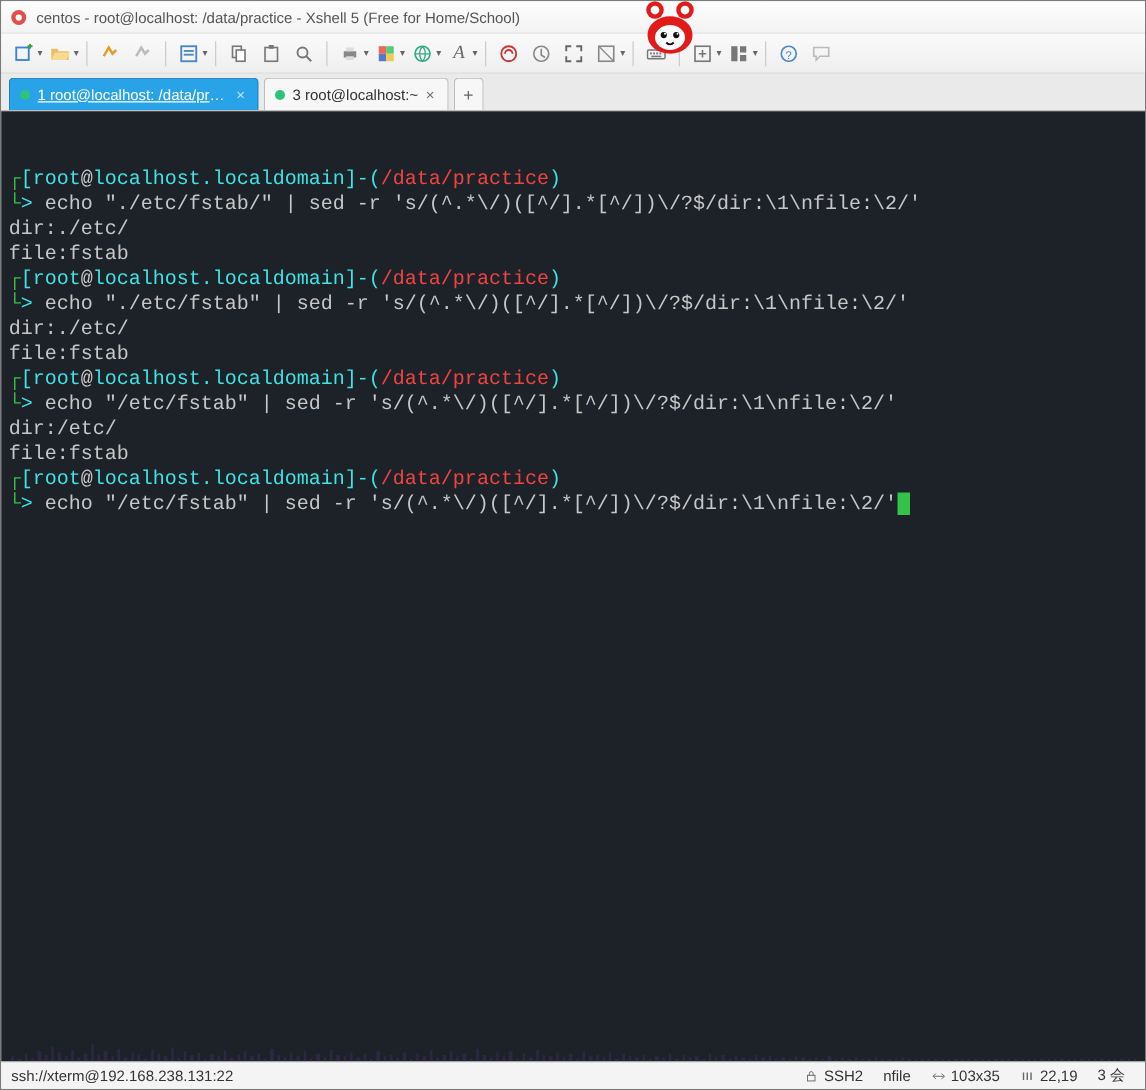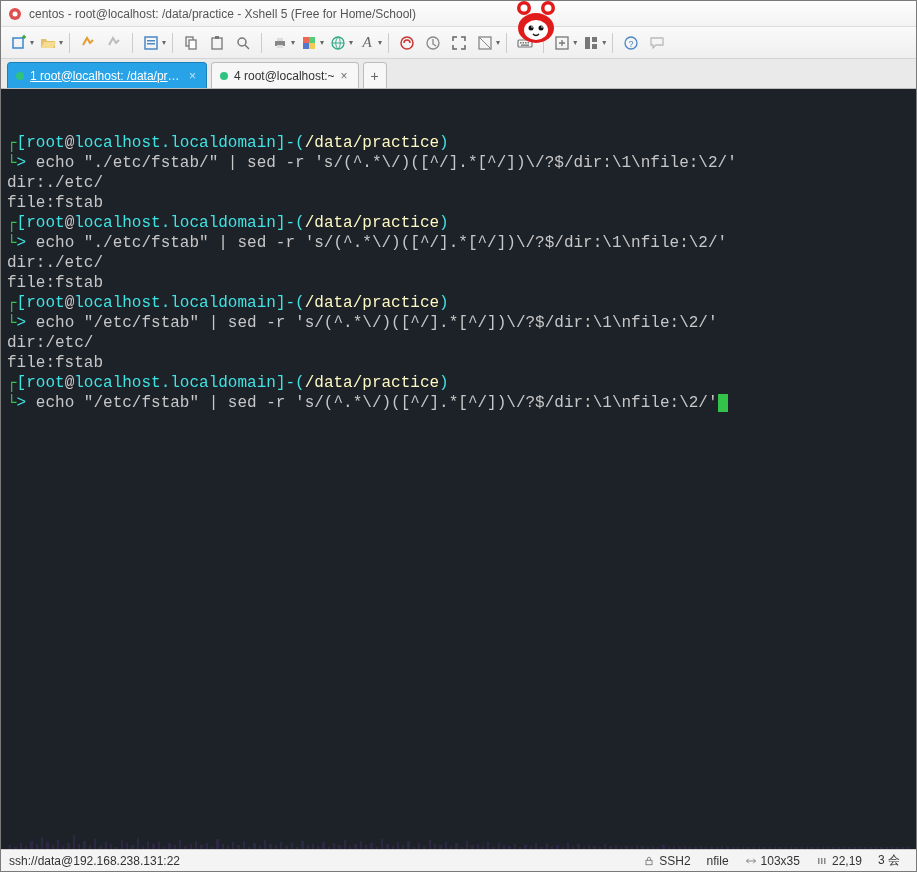--- a/index.html
+++ b/index.html
@@ -46,21 +46,21 @@
   .tab .label { white-space:nowrap; overflow:hidden; text-overflow:ellipsis; }
   .tab .close { font-size:12px; opacity:.7; }
   .tab.add { min-width:24px; justify-content:center; padding:0; font-size:14px; color:#666; }
   .terminal {
     flex:1; background:#1d2128; color:#d0d0d0;
     font-family:"Consolas","Courier New",monospace; font-size:16px; line-height:20px;
     padding:4px 6px; white-space:pre; overflow:hidden; position:relative;
   }
   .c-cyan   { color:#3ee3e3; }
   .c-green  { color:#33c24a; }
-  .c-yellow { color:#fef9c3; }
+  .c-yellow { color:#ef4444; }
   .c-gray   { color:#c7c7c7; }
   .cursor   { display:inline-block; width:10px; height:18px; background:#33c24a; vertical-align:middle; }
   .eq {
     position:absolute; left:0; right:0; bottom:0; height:60px;
     display:flex; align-items:flex-end; gap:3px; padding:0 8px; pointer-events:none;
   }
   .eq span { display:block; width:4px; background:#3a2c55; opacity:.6; }
   .buttonarea {
     height:26px; background:#f4f4f4; border-top:1px solid #d0d0d0;
     display:flex; align-items:center; padding:0 8px; color:#8a8a8a;
@@ -252,21 +252,21 @@
   </div>
 
   <div class="tabbar">
     <div class="tab active">
       <span class="dot"></span>
       <span class="label" style="text-decoration:underline">1 root@localhost: /data/prac...</span>
       <span class="close">×</span>
     </div>
     <div class="tab">
       <span class="dot"></span>
-      <span class="label">4 root@localhost:~</span>
+      <span class="label">3 root@localhost:~</span>
       <span class="close">×</span>
     </div>
     <div class="tab add">+</div>
   </div>
 
   <div class="terminal" id="term">
     <div><span class="c-green">┌</span><span class="c-cyan">[</span><span class="c-cyan">root</span><span class="c-gray">@</span><span class="c-cyan">localhost.localdomain</span><span class="c-cyan">]-(</span><span class="c-yellow">/data/practice</span><span class="c-cyan">)</span>
 <span class="c-green">└</span><span class="c-cyan">&gt;</span><span class="c-gray"> echo "./etc/fstab/" | sed -r 's/(^.*\/)([^/].*[^/])\/?$/dir:\1\nfile:\2/'</span>
 <span class="c-gray">dir:./etc/</span>
 <span class="c-gray">file:fstab</span>
@@ -278,21 +278,21 @@
 <span class="c-green">└</span><span class="c-cyan">&gt;</span><span class="c-gray"> echo "/etc/fstab" | sed -r 's/(^.*\/)([^/].*[^/])\/?$/dir:\1\nfile:\2/'</span>
 <span class="c-gray">dir:/etc/</span>
 <span class="c-gray">file:fstab</span>
 <span class="c-green">┌</span><span class="c-cyan">[</span><span class="c-cyan">root</span><span class="c-gray">@</span><span class="c-cyan">localhost.localdomain</span><span class="c-cyan">]-(</span><span class="c-yellow">/data/practice</span><span class="c-cyan">)</span>
 <span class="c-green">└</span><span class="c-cyan">&gt;</span><span class="c-gray"> echo "/etc/fstab" | sed -r 's/(^.*\/)([^/].*[^/])\/?$/dir:\1\nfile:\2/'</span><span class="cursor"></span>
 </div><div class="eq" id="eq"><span style="height: 4px;"></span><span style="height: 2px;"></span><span style="height: 6px;"></span><span style="height: 3px;"></span><span style="height: 8px;"></span><span style="height: 5px;"></span><span style="height: 12px;"></span><span style="height: 7px;"></span><span style="height: 4px;"></span><span style="height: 9px;"></span><span style="height: 3px;"></span><span style="height: 6px;"></span><span style="height: 14px;"></span><span style="height: 5px;"></span><span style="height: 8px;"></span><span style="height: 4px;"></span><span style="height: 10px;"></span><span style="height: 3px;"></span><span style="height: 7px;"></span><span style="height: 5px;"></span><span style="height: 2px;"></span><span style="height: 9px;"></span><span style="height: 6px;"></span><span style="height: 4px;"></span><span style="height: 11px;"></span><span style="height: 3px;"></span><span style="height: 8px;"></span><span style="height: 5px;"></span><span style="height: 7px;"></span><span style="height: 2px;"></span><span style="height: 6px;"></span><span style="height: 4px;"></span><span style="height: 9px;"></span><span style="height: 3px;"></span><span style="height: 5px;"></span><span style="height: 8px;"></span><span style="height: 4px;"></span><span style="height: 6px;"></span><span style="height: 2px;"></span><span style="height: 10px;"></span><span style="height: 5px;"></span><span style="height: 3px;"></span><span style="height: 7px;"></span><span style="height: 4px;"></span><span style="height: 8px;"></span><span style="height: 2px;"></span><span style="height: 6px;"></span><span style="height: 3px;"></span><span style="height: 9px;"></span><span style="height: 5px;"></span><span style="height: 4px;"></span><span style="height: 7px;"></span><span style="height: 3px;"></span><span style="height: 6px;"></span><span style="height: 2px;"></span><span style="height: 8px;"></span><span style="height: 4px;"></span><span style="height: 5px;"></span><span style="height: 3px;"></span><span style="height: 7px;"></span><span style="height: 2px;"></span><span style="height: 6px;"></span><span style="height: 4px;"></span><span style="height: 9px;"></span><span style="height: 3px;"></span><span style="height: 5px;"></span><span style="height: 8px;"></span><span style="height: 4px;"></span><span style="height: 6px;"></span><span style="height: 2px;"></span><span style="height: 10px;"></span><span style="height: 5px;"></span><span style="height: 3px;"></span><span style="height: 7px;"></span><span style="height: 4px;"></span><span style="height: 8px;"></span><span style="height: 2px;"></span><span style="height: 6px;"></span><span style="height: 3px;"></span><span style="height: 9px;"></span><span style="height: 5px;"></span><span style="height: 4px;"></span><span style="height: 7px;"></span><span style="height: 3px;"></span><span style="height: 6px;"></span><span style="height: 2px;"></span><span style="height: 8px;"></span><span style="height: 4px;"></span><span style="height: 5px;"></span><span style="height: 3px;"></span><span style="height: 7px;"></span><span style="height: 2px;"></span><span style="height: 6px;"></span><span style="height: 4px;"></span><span style="height: 3px;"></span><span style="height: 5px;"></span><span style="height: 2px;"></span><span style="height: 4px;"></span><span style="height: 3px;"></span><span style="height: 6px;"></span><span style="height: 2px;"></span><span style="height: 5px;"></span><span style="height: 3px;"></span><span style="height: 4px;"></span><span style="height: 2px;"></span><span style="height: 6px;"></span><span style="height: 3px;"></span><span style="height: 5px;"></span><span style="height: 2px;"></span><span style="height: 4px;"></span><span style="height: 3px;"></span><span style="height: 2px;"></span><span style="height: 5px;"></span><span style="height: 3px;"></span><span style="height: 4px;"></span><span style="height: 2px;"></span><span style="height: 3px;"></span><span style="height: 2px;"></span><span style="height: 4px;"></span><span style="height: 3px;"></span><span style="height: 2px;"></span><span style="height: 3px;"></span><span style="height: 2px;"></span><span style="height: 4px;"></span><span style="height: 2px;"></span><span style="height: 3px;"></span><span style="height: 2px;"></span><span style="height: 3px;"></span><span style="height: 2px;"></span><span style="height: 2px;"></span><span style="height: 3px;"></span><span style="height: 2px;"></span><span style="height: 2px;"></span><span style="height: 2px;"></span><span style="height: 3px;"></span><span style="height: 2px;"></span><span style="height: 2px;"></span><span style="height: 2px;"></span><span style="height: 2px;"></span><span style="height: 2px;"></span><span style="height: 2px;"></span><span style="height: 2px;"></span><span style="height: 2px;"></span><span style="height: 2px;"></span><span style="height: 2px;"></span><span style="height: 2px;"></span><span style="height: 2px;"></span><span style="height: 2px;"></span><span style="height: 2px;"></span><span style="height: 2px;"></span><span style="height: 2px;"></span><span style="height: 2px;"></span><span style="height: 2px;"></span><span style="height: 2px;"></span><span style="height: 2px;"></span><span style="height: 2px;"></span><span style="height: 2px;"></span><span style="height: 2px;"></span><span style="height: 2px;"></span><span style="height: 2px;"></span><span style="height: 2px;"></span><span style="height: 2px;"></span><span style="height: 2px;"></span><span style="height: 2px;"></span><span style="height: 2px;"></span><span style="height: 2px;"></span><span style="height: 2px;"></span><span style="height: 2px;"></span><span style="height: 2px;"></span><span style="height: 2px;"></span></div>
   </div>
 
 
   <div class="statusbar">
-    <span>ssh://data@192.168.238.131:22</span>
+    <span>ssh://xterm@192.168.238.131:22</span>
     <span class="spacer"></span>
     <span class="cell">
       <svg width="12" height="12" viewBox="0 0 16 16">
           <rect x="4" y="7" width="8" height="6" fill="none" stroke="#666"></rect>
           <path d="M6 7V5a2 2 0 0 1 4 0v2" fill="none" stroke="#666"></path>
         </svg>
       <span>SSH2</span>
     </span>
     <span class="cell">nfile</span>
     <span class="cell">

